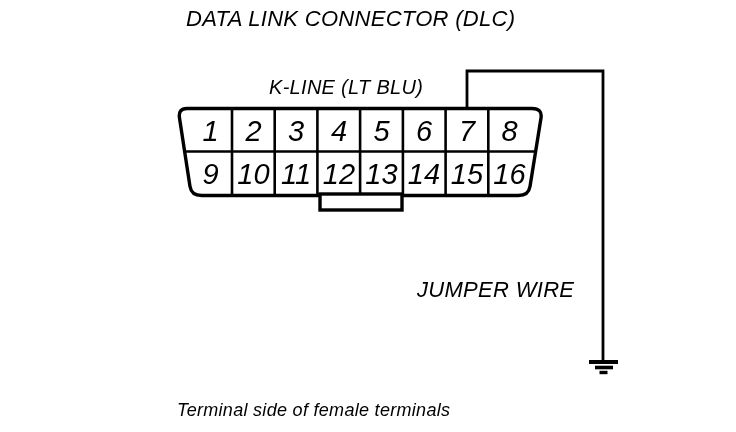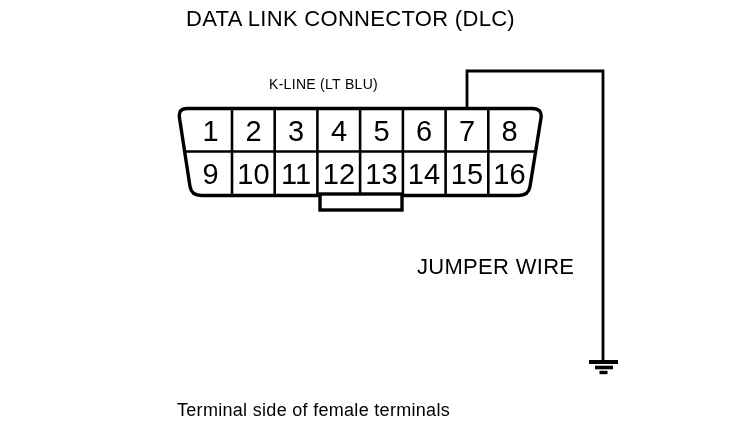--- a/index.html
+++ b/index.html
@@ -8,31 +8,32 @@
     background: #ffffff;
   }
   .stage {
     position: relative;
     width: 736px;
     height: 432px;
     background: #ffffff;
     overflow: hidden;
     font-family: "Liberation Sans", sans-serif;
     color: #000000;
+    font-style: italic;
   }
   .label {
     position: absolute;
     line-height: 1;
     white-space: nowrap;
     color: #000000;
     letter-spacing: 0.3px;
   }
   .title-label   { left: 186px; top: 8px;   font-size: 22px; }
-  .kline-label   { left: 269px; top: 77px;  font-size: 14px; }
-  .jumper-label  { left: 417px; top: 256px; font-size: 22px; }
+  .kline-label   { left: 269px; top: 77px;  font-size: 20px; }
+  .jumper-label  { left: 417px; top: 279px; font-size: 22px; }
   .caption-label { left: 177px; top: 401px; font-size: 18px; }
   svg { position: absolute; left: 0; top: 0; }
   .pin-num {
     font-family: "Liberation Sans", sans-serif;
     font-size: 29px;
     fill: #000000;
     text-anchor: middle;
   }
 </style>
 </head>

